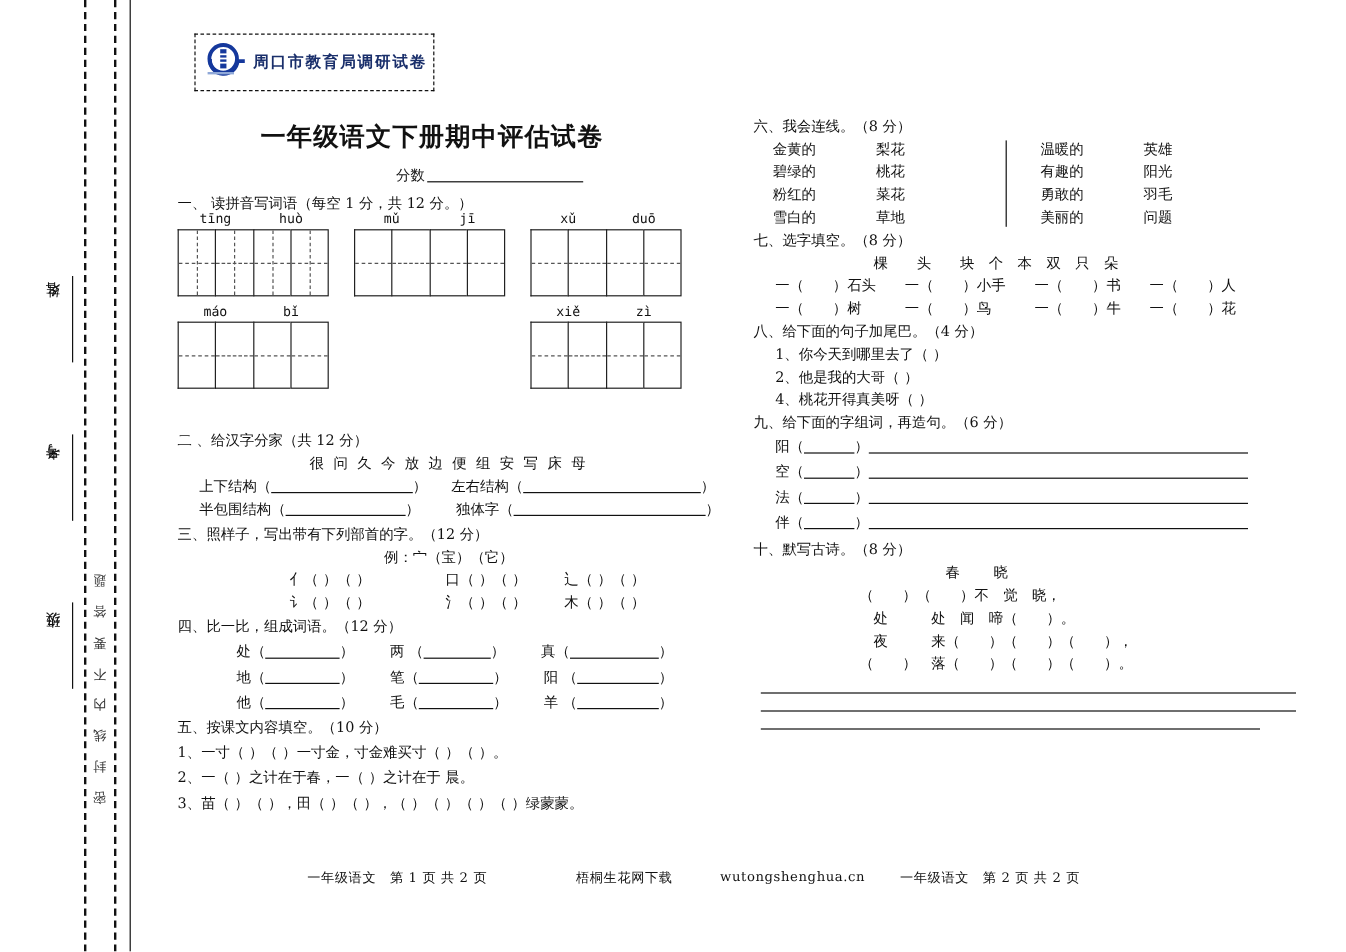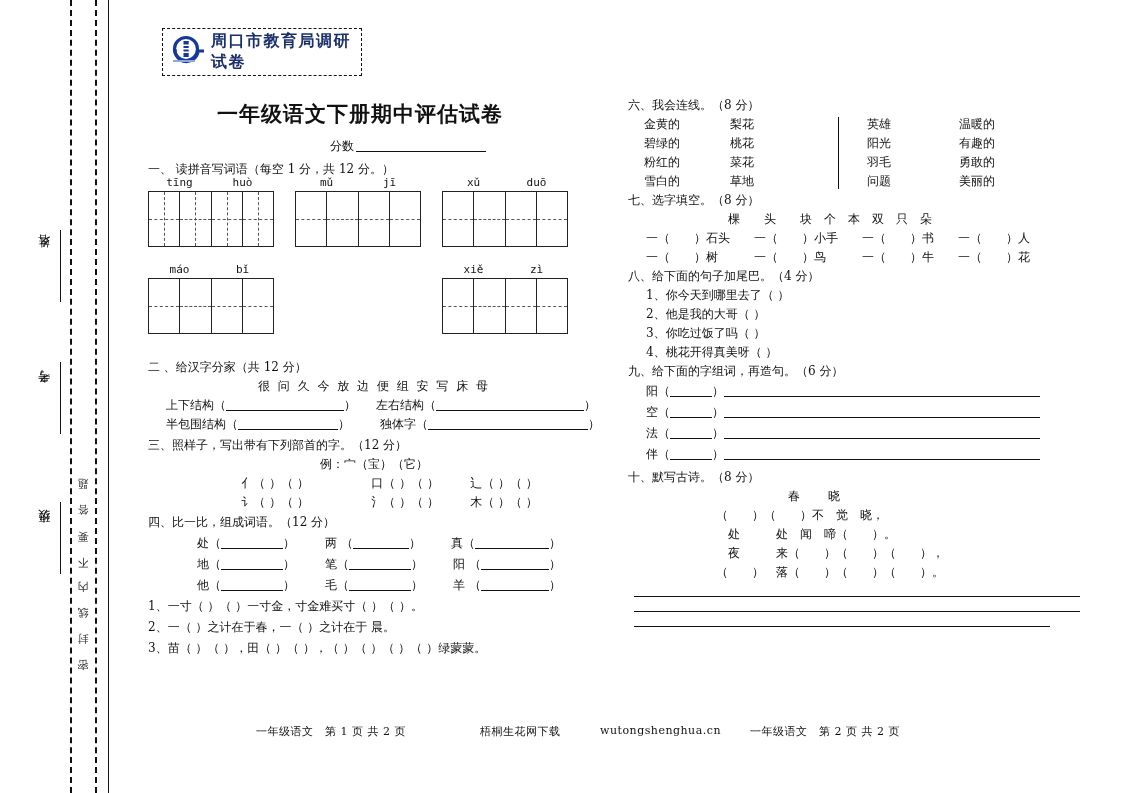--- a/index.html
+++ b/index.html
@@ -42,21 +42,21 @@
   .info-rule.r3{top:272px;height:72px;}
 
   
   .logo-box{
     position:absolute;left:162px;top:28px;width:200px;height:48px;
     border:1.6px dashed #111;display:flex;align-items:center;padding-left:8px;
     box-sizing:border-box;
   }
   .logo-mark{width:34px;height:34px;position:relative;flex:0 0 34px;margin-right:6px;}
   .logo-text{
-    font-size:16px;letter-spacing:1.5px;color:#1a2f6b;
+    font-size:13px;letter-spacing:1.5px;color:#1a2f6b;
     font-family:"DejaVu Serif","Liberation Serif",serif;font-weight:600;
   }
 
   
   .doc-title{
     position:absolute;left:160px;top:100px;width:400px;text-align:center;
     font-size:21px;font-weight:bold;letter-spacing:1px;
     font-family:"DejaVu Sans","Liberation Sans",sans-serif;
   }
   .score-line{
@@ -69,21 +69,21 @@
   .col{position:absolute;font-family:"DejaVu Serif","Liberation Serif",serif;font-size:12px;line-height:19px;}
   .colL{left:148px;top:160px;width:420px;}
   .colR{left:628px;top:96px;width:452px;}
 
   .q{margin:0;white-space:nowrap;font-size:12px;}
   .q.ind{padding-left:18px;}
   .q.ind2{padding-left:32px;text-align:center;}
 
   
   .pin-wrap{position:absolute;left:148px;top:176px;width:420px;}
-  .pin-row{display:flex;justify-content:space-between;margin-bottom:16px;}
+  .pin-row{display:flex;justify-content:space-between;margin-bottom:6px;}
   .pin-cell{width:126px;}
   .pin-labels{display:flex;font-size:11px;font-family:"DejaVu Sans Mono","Liberation Mono",monospace;margin-bottom:2px;}
   .pin-labels span{flex:1;text-align:center;}
   .grid{display:flex;height:56px;}
   .grid .gc{
     flex:1;border:1px solid #222;border-right:none;position:relative;box-sizing:border-box;
   }
   .grid .gc:last-child{border-right:1px solid #222;}
   .grid .gc::before{
     content:"";position:absolute;left:0;right:0;top:50%;border-top:1px dashed #555;
@@ -256,20 +256,21 @@
     <p class="q ind2">
       <span>处（</span><span class="rule" style="width:62px"></span><span>）</span><span class="sp"></span><span class="sp"></span><span class="sp"></span><span>两 （</span><span class="rule" style="width:56px"></span><span>）</span><span class="sp"></span><span class="sp"></span><span class="sp"></span><span>真（</span><span class="rule" style="width:74px"></span><span>）</span>
     </p>
     <p class="q ind2">
       <span>地（</span><span class="rule" style="width:62px"></span><span>）</span><span class="sp"></span><span class="sp"></span><span class="sp"></span><span>笔（</span><span class="rule" style="width:62px"></span><span>）</span><span class="sp"></span><span class="sp"></span><span class="sp"></span><span>阳 （</span><span class="rule" style="width:68px"></span><span>）</span>
     </p>
     <p class="q ind2">
       <span>他（</span><span class="rule" style="width:62px"></span><span>）</span><span class="sp"></span><span class="sp"></span><span class="sp"></span><span>毛（</span><span class="rule" style="width:62px"></span><span>）</span><span class="sp"></span><span class="sp"></span><span class="sp"></span><span>羊 （</span><span class="rule" style="width:68px"></span><span>）</span>
     </p>
 
+    <p class="q">五、按课文内容填空。（10 分）</p>
     <p class="q">1、一寸（   ）（   ）一寸金，寸金难买寸（    ）（    ）。</p>
     <p class="q">2、一（    ）之计在于春，一（    ）之计在于 晨。</p>
     <p class="q">3、苗（   ）（   ），田（   ）（   ），（   ）（   ）（   ）（   ）绿蒙蒙。</p>
   </div>
 
   <div class="col colR">
 
     <p class="q">六、我会连线。（8 分）</p>
     <div class="match">
       <div class="mc">
@@ -282,43 +283,42 @@
         <div>
           <p class="q right">梨花</p>
           <p class="q right">桃花</p>
           <p class="q right">菜花</p>
           <p class="q right">草地</p>
         </div>
       </div>
       <div class="vdiv"></div>
       <div class="mc">
         <div>
+          <p class="q left">温暖的</p>
+          <p class="q left">有趣的</p>
+          <p class="q left">勇敢的</p>
+          <p class="q left">美丽的</p>
+        </div>
+        <div>
           <p class="q right">英雄</p>
           <p class="q right">阳光</p>
           <p class="q right">羽毛</p>
           <p class="q right">问题</p>
         </div>
-        <div>
-          <p class="q left">温暖的</p>
-          <p class="q left">有趣的</p>
-          <p class="q left">勇敢的</p>
-          <p class="q left">美丽的</p>
-        </div>
       </div>
     </div>
 
     <p class="q">七、选字填空。（8 分）</p>
     <p class="q" style="padding-left:100px;">棵　　头　　块　个　本　双　只　朵</p>
     <p class="q ind">一（　　）石头　　一（　　）小手　　一（　　）书　　一（　　）人</p>
     <p class="q ind">一（　　）树　　　一（　　）鸟　　　一（　　）牛　　一（　　）花</p>
 
     <p class="q">八、给下面的句子加尾巴。（4 分）</p>
     <p class="q ind">1、你今天到哪里去了（  ）</p>
     <p class="q ind">2、他是我的大哥（  ）</p>
-    <p class="q ind">3、你吃过饭了吗（  ）</p>
     <p class="q ind">4、桃花开得真美呀（  ）</p>
 
     <p class="q">九、给下面的字组词，再造句。（6 分）</p>
     <p class="q ind" style="line-height:21px">
       <span>阳（</span><span class="rule" style="width:42px"></span><span>）</span><span class="rule" style="width:316px"></span>
     </p>
     <p class="q ind" style="line-height:21px">
       <span>空（</span><span class="rule" style="width:42px"></span><span>）</span><span class="rule" style="width:316px"></span>
     </p>
     <p class="q ind" style="line-height:21px">

